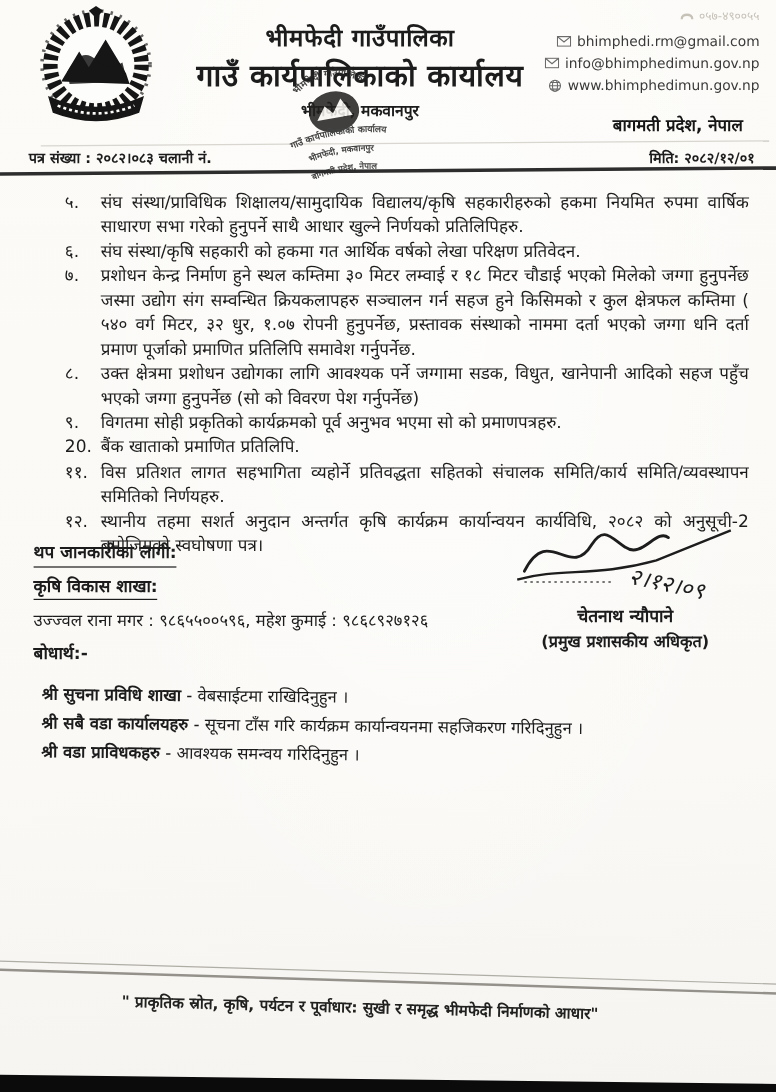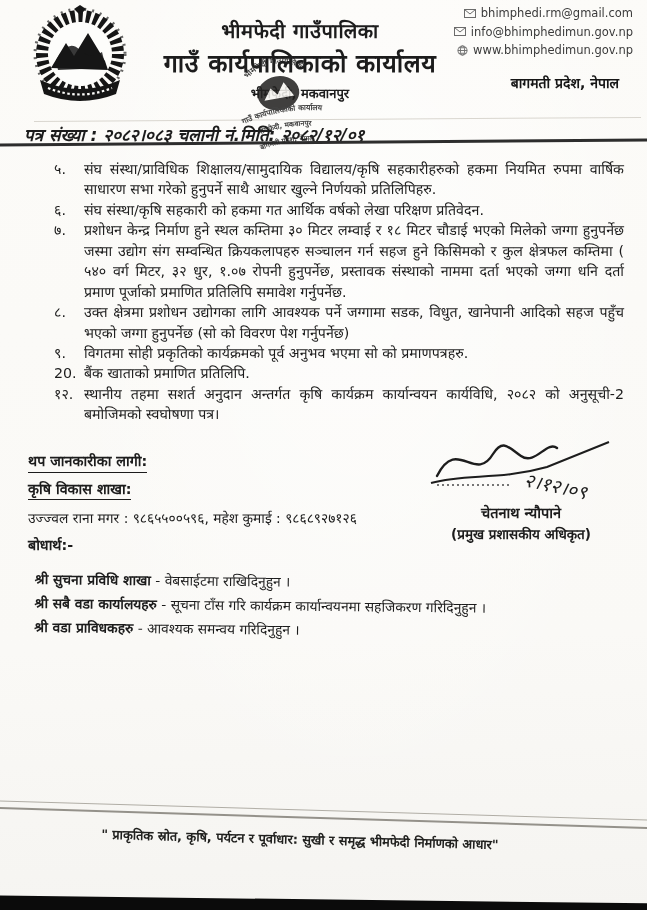--- a/index.html
+++ b/index.html
@@ -13,22 +13,22 @@
   
   .emblem{position:absolute;top:4px;left:22px;}
   .title-block{position:absolute;top:20px;left:128px;width:344px;text-align:center;line-height:1.15;}
   .muni-name{font-size:20px;font-weight:bold;letter-spacing:.5px;}
   .office-name{font-size:25px;font-weight:bold;margin-top:7px;letter-spacing:.5px;}
   .office-loc{font-size:13px;font-weight:bold;margin-top:8px;}
   .contacts{position:absolute;top:6px;right:14px;text-align:right;font-size:11.5px;color:#3a3a3a;}
   .contact-row{display:flex;justify-content:flex-end;align-items:center;gap:5px;margin-bottom:4.5px;}
   .contact-row.phone{color:#c6c2b8;font-size:10px;margin-bottom:7px;}
   .province{font-size:14px;font-weight:bold;color:#161616;margin-top:16px;padding-right:14px;}
-  .ref-row{position:absolute;top:123px;left:24px;right:18px;display:flex;justify-content:flex-start;
-           font-size:17px;font-weight:bold;font-style:italic;}
+  .ref-row{position:absolute;top:123px;left:24px;right:18px;display:flex;justify-content:space-between;
+           font-size:12px;font-weight:bold;}
   .rule-faint{position:absolute;top:119px;left:34px;right:6px;height:1px;background:#d9d6cf;transform:rotate(-.4deg);}
   .rule-dark{position:absolute;top:141px;left:-4px;right:-4px;height:2.6px;background:#2d2d2d;transform:rotate(-.45deg);}
   
   .stamp{position:absolute;top:48px;left:222px;opacity:.86;transform:rotate(-10deg);z-index:5;}
   
   .checklist{position:absolute;top:159px;left:54px;width:570px;font-size:14.2px;line-height:1.44;}
   .cl-item{display:flex;}
   .cl-num{flex:none;width:30px;}
   .cl-txt{flex:1;text-align:justify;}
   
@@ -71,20 +71,26 @@
     </svg>
   </div>
 
   <div class="title-block">
     <div class="muni-name">भीमफेदी गाउँपालिका</div>
     <div class="office-name">गाउँ कार्यपालिकाको कार्यालय</div>
     <div class="office-loc">भीमफेदी, मकवानपुर</div>
   </div>
 
   <div class="contacts">
+    <div class="contact-row phone">
+      <svg width="11" height="8" viewBox="0 0 11 8">
+        <path d="M1 7 C1 2, 10 2, 10 7" stroke="#c6c2b8" stroke-width="2" fill="none"></path>
+      </svg>
+      <span>०५७-४९००५५</span>
+    </div>
     <div class="contact-row">
       <svg width="12" height="9" viewBox="0 0 12 9">
         <rect x=".5" y=".5" width="11" height="8" fill="none" stroke="#6b6b6b"></rect>
         <path d="M.5 .5 L6 5 L11.5 .5" fill="none" stroke="#6b6b6b"></path>
       </svg>
       <span>bhimphedi.rm@gmail.com</span>
     </div>
     <div class="contact-row">
       <svg width="12" height="9" viewBox="0 0 12 9">
         <rect x=".5" y=".5" width="11" height="8" fill="none" stroke="#6b6b6b"></rect>
@@ -152,20 +158,24 @@
       <span class="cl-num">८.</span>
       <span class="cl-txt">उक्त क्षेत्रमा प्रशोधन उद्योगका लागि आवश्यक पर्ने जग्गामा सडक, विधुत, खानेपानी आदिको सहज पहुँच भएको जग्गा हुनुपर्नेछ (सो को विवरण पेश गर्नुपर्नेछ)</span>
     </div>
     <div class="cl-item">
       <span class="cl-num">९.</span>
       <span class="cl-txt">विगतमा सोही प्रकृतिको कार्यक्रमको पूर्व अनुभव भएमा सो को प्रमाणपत्रहरु.</span>
     </div>
     <div class="cl-item">
       <span class="cl-num">20.</span>
       <span class="cl-txt">बैंक खाताको प्रमाणित प्रतिलिपि.</span>
+    </div>
+    <div class="cl-item">
+      <span class="cl-num">११.</span>
+      <span class="cl-txt">विस प्रतिशत लागत सहभागिता व्यहोर्ने प्रतिवद्धता सहितको संचालक समिति/कार्य समिति/व्यवस्थापन समितिको निर्णयहरु.</span>
     </div>
     <div class="cl-item">
       <span class="cl-num">१२.</span>
       <span class="cl-txt">स्थानीय तहमा सशर्त अनुदान अन्तर्गत कृषि कार्यक्रम कार्यान्वयन कार्यविधि, २०८२ को अनुसूची-2 बमोजिमको स्वघोषणा पत्र।</span>
     </div>
   </div>
 
   <div class="more-info">
     <div><span class="u-head">थप जानकारीका लागी:</span></div>
     <div><span class="u-head">कृषि विकास शाखा:</span></div>

